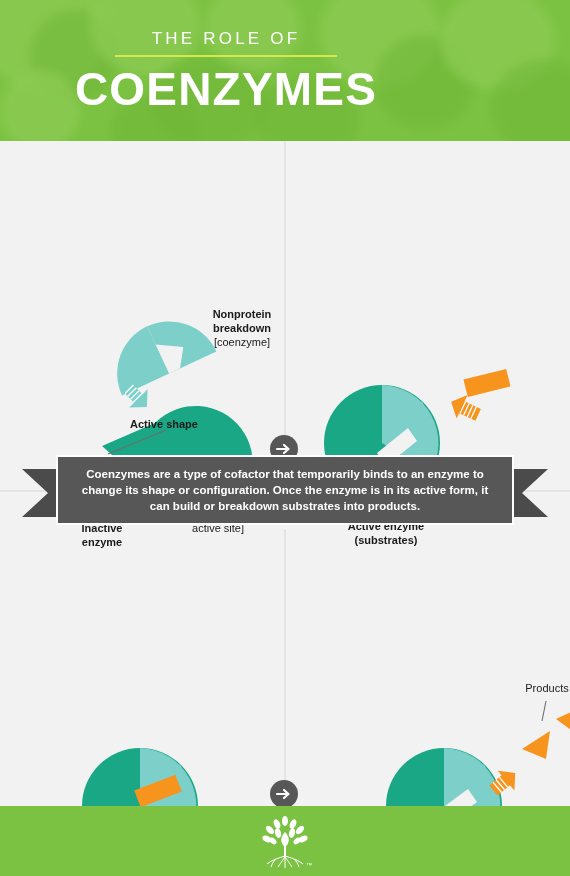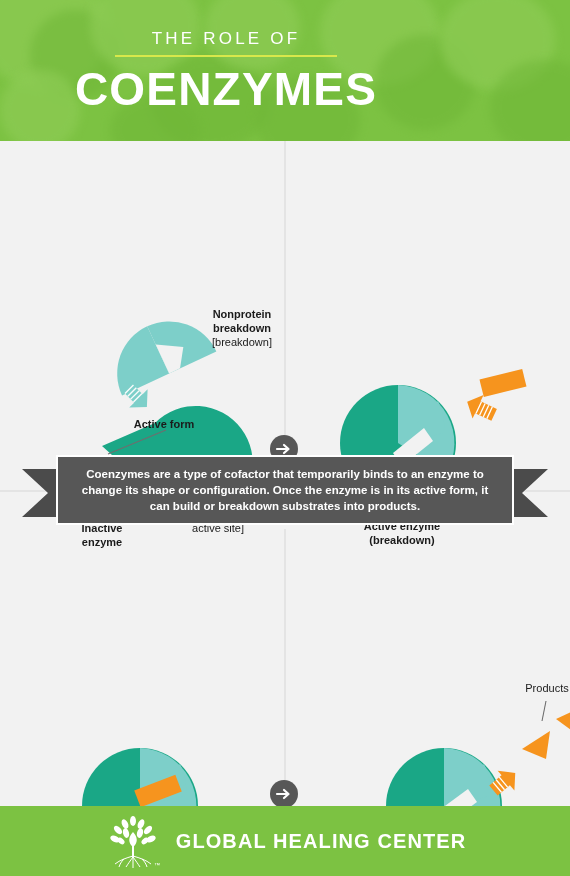--- a/index.html
+++ b/index.html
@@ -94,21 +94,21 @@
         <g transform="rotate(-25 60 45)">
           <path d="M60 10 L60 10 A52 52 0 0 1 112 62 L60 62 Z" fill="#7dcfc9"></path>
           <path d="M60 62 L8 62 A52 52 0 0 1 60 10 Z" fill="#7dcfc9"></path>
           <path d="M60 62 L60 30 L84 44 L72 62 Z" fill="#f2f2f2"></path>
         </g>
       </svg>
 
       <div class="lbl" style="left:178px;top:166px;width:120px;">
         <b>Nonprotein</b><br>
         <b>breakdown</b><br>
-        <span>[breakdown]</span>
+        <span>[coenzyme]</span>
       </div>
 
       <svg width="40" height="36" viewBox="0 0 40 36" style="position:absolute;left:113px;top:238px;">
         <g transform="rotate(45 20 18)">
           <path d="M4 12 L22 12 L22 5 L34 18 L22 31 L22 24 L4 24 Z" fill="#7dcfc9"></path>
           <g stroke="#ffffff" stroke-width="1.4" opacity=".95">
             <line x1="9" y1="12" x2="9" y2="24"></line>
             <line x1="13" y1="12" x2="13" y2="24"></line>
             <line x1="17" y1="12" x2="17" y2="24"></line>
             <line x1="21" y1="12" x2="21" y2="24"></line>
@@ -117,21 +117,21 @@
       </svg>
 
       <svg width="120" height="120" viewBox="0 0 120 120" style="position:absolute;left:38px;top:245px;">
         <path d="M60 60 L113 37 A57 57 0 1 1 100 96 Z" fill="#1aa786"></path>
       </svg>
 
       <svg width="60" height="26" viewBox="0 0 60 26" style="position:absolute;left:104px;top:288px;">
         <line x1="0" y1="25" x2="58" y2="1" stroke="#6e6e6e" stroke-width="1.1"></line>
       </svg>
       <div class="lbl" style="left:110px;top:276px;width:100px;">
-        <b>Active form</b>
+        <b>Active shape</b>
       </div>
 
       <svg width="60" height="34" viewBox="0 0 60 34" style="position:absolute;left:175px;top:318px;">
         <rect x="4" y="8" width="48" height="19" fill="#f6941e" transform="rotate(-8 28 17)"></rect>
       </svg>
 
       <div class="lbl" style="left:148px;top:352px;width:132px;">
         <b>Substrate</b><br>
         <span>[does not fit into</span><br>
         <span>active site]</span>
@@ -144,21 +144,21 @@
         <span>enzyme</span>
       </div>
     </div>
 
     <div class="arrow-node" style="left:270px;top:294px;">
       <svg width="16" height="14" viewBox="0 0 16 14">
         <path d="M1 7 H11 M8 3 L12.5 7 L8 11" stroke="#ffffff" stroke-width="2.2" fill="none" stroke-linecap="round" stroke-linejoin="round"></path>
       </svg>
     </div>
 
-    <div class="panel" style="left:286px;top:0;width:284px;height:314px;">
+    <div class="panel" style="left:270px;top:0;width:284px;height:314px;">
 
       <svg width="130" height="130" viewBox="0 0 130 130" style="position:absolute;left:50px;top:240px;">
         <circle cx="62" cy="62" r="58" fill="#1aa786"></circle>
         <path d="M62 62 L62 4 A58 58 0 0 1 110 92 Z" fill="#7dcfc9"></path>
         <path d="M62 62 L102 20 A58 58 0 0 1 108 52 L62 62 Z" fill="#7dcfc9"></path>
         <path d="M57 72 L88 47 L97 60 L66 85 Z" fill="#f2f2f2"></path>
       </svg>
 
       <svg width="90" height="62" viewBox="0 0 90 62" style="position:absolute;left:160px;top:225px;">
         <rect x="35" y="8" width="44" height="18" fill="#f6941e" transform="rotate(-14 57 17)"></rect>
@@ -168,21 +168,21 @@
             <line x1="11" y1="34" x2="11" y2="47"></line>
             <line x1="15" y1="34" x2="15" y2="47"></line>
             <line x1="19" y1="34" x2="19" y2="47"></line>
             <line x1="23" y1="34" x2="23" y2="47"></line>
           </g>
         </g>
       </svg>
 
       <div class="caption" style="left:52px;top:378px;width:128px;">
         <span>Active enzyme</span><br>
-        <span>(breakdown)</span>
+        <span>(substrates)</span>
       </div>
     </div>
 
     <div class="panel" style="left:0;top:388px;width:284px;height:277px;">
 
       <svg width="130" height="130" viewBox="0 0 130 130" style="position:absolute;left:78px;top:215px;">
         <circle cx="62" cy="62" r="58" fill="#1aa786"></circle>
         <path d="M62 62 L62 4 A58 58 0 0 1 110 92 Z" fill="#7dcfc9"></path>
         <path d="M62 62 L102 20 A58 58 0 0 1 108 52 L62 62 Z" fill="#7dcfc9"></path>
         <rect x="58" y="38" width="44" height="18" fill="#f6941e" transform="rotate(-21 80 47)"></rect>
@@ -257,16 +257,15 @@
         <path d="M29 44 C22 46 16 48 11 52"></path>
         <path d="M29 44 C36 46 42 48 47 52"></path>
         <path d="M29 45 C26 49 24 52 22 55"></path>
         <path d="M29 45 C32 49 34 52 36 55"></path>
         <path d="M29 45 L29 56"></path>
         <path d="M20 47 C17 50 16 52 15 55"></path>
         <path d="M38 47 C41 50 42 52 43 55"></path>
       </g>
       <text x="50" y="55" font-size="6" fill="#ffffff" font-family="Liberation Sans, sans-serif">™</text>
     </svg>
-    <div class="brand">GLOBAL HEALING CENTER</div>
   </div>
 
 </div>
 
 </body></html>

